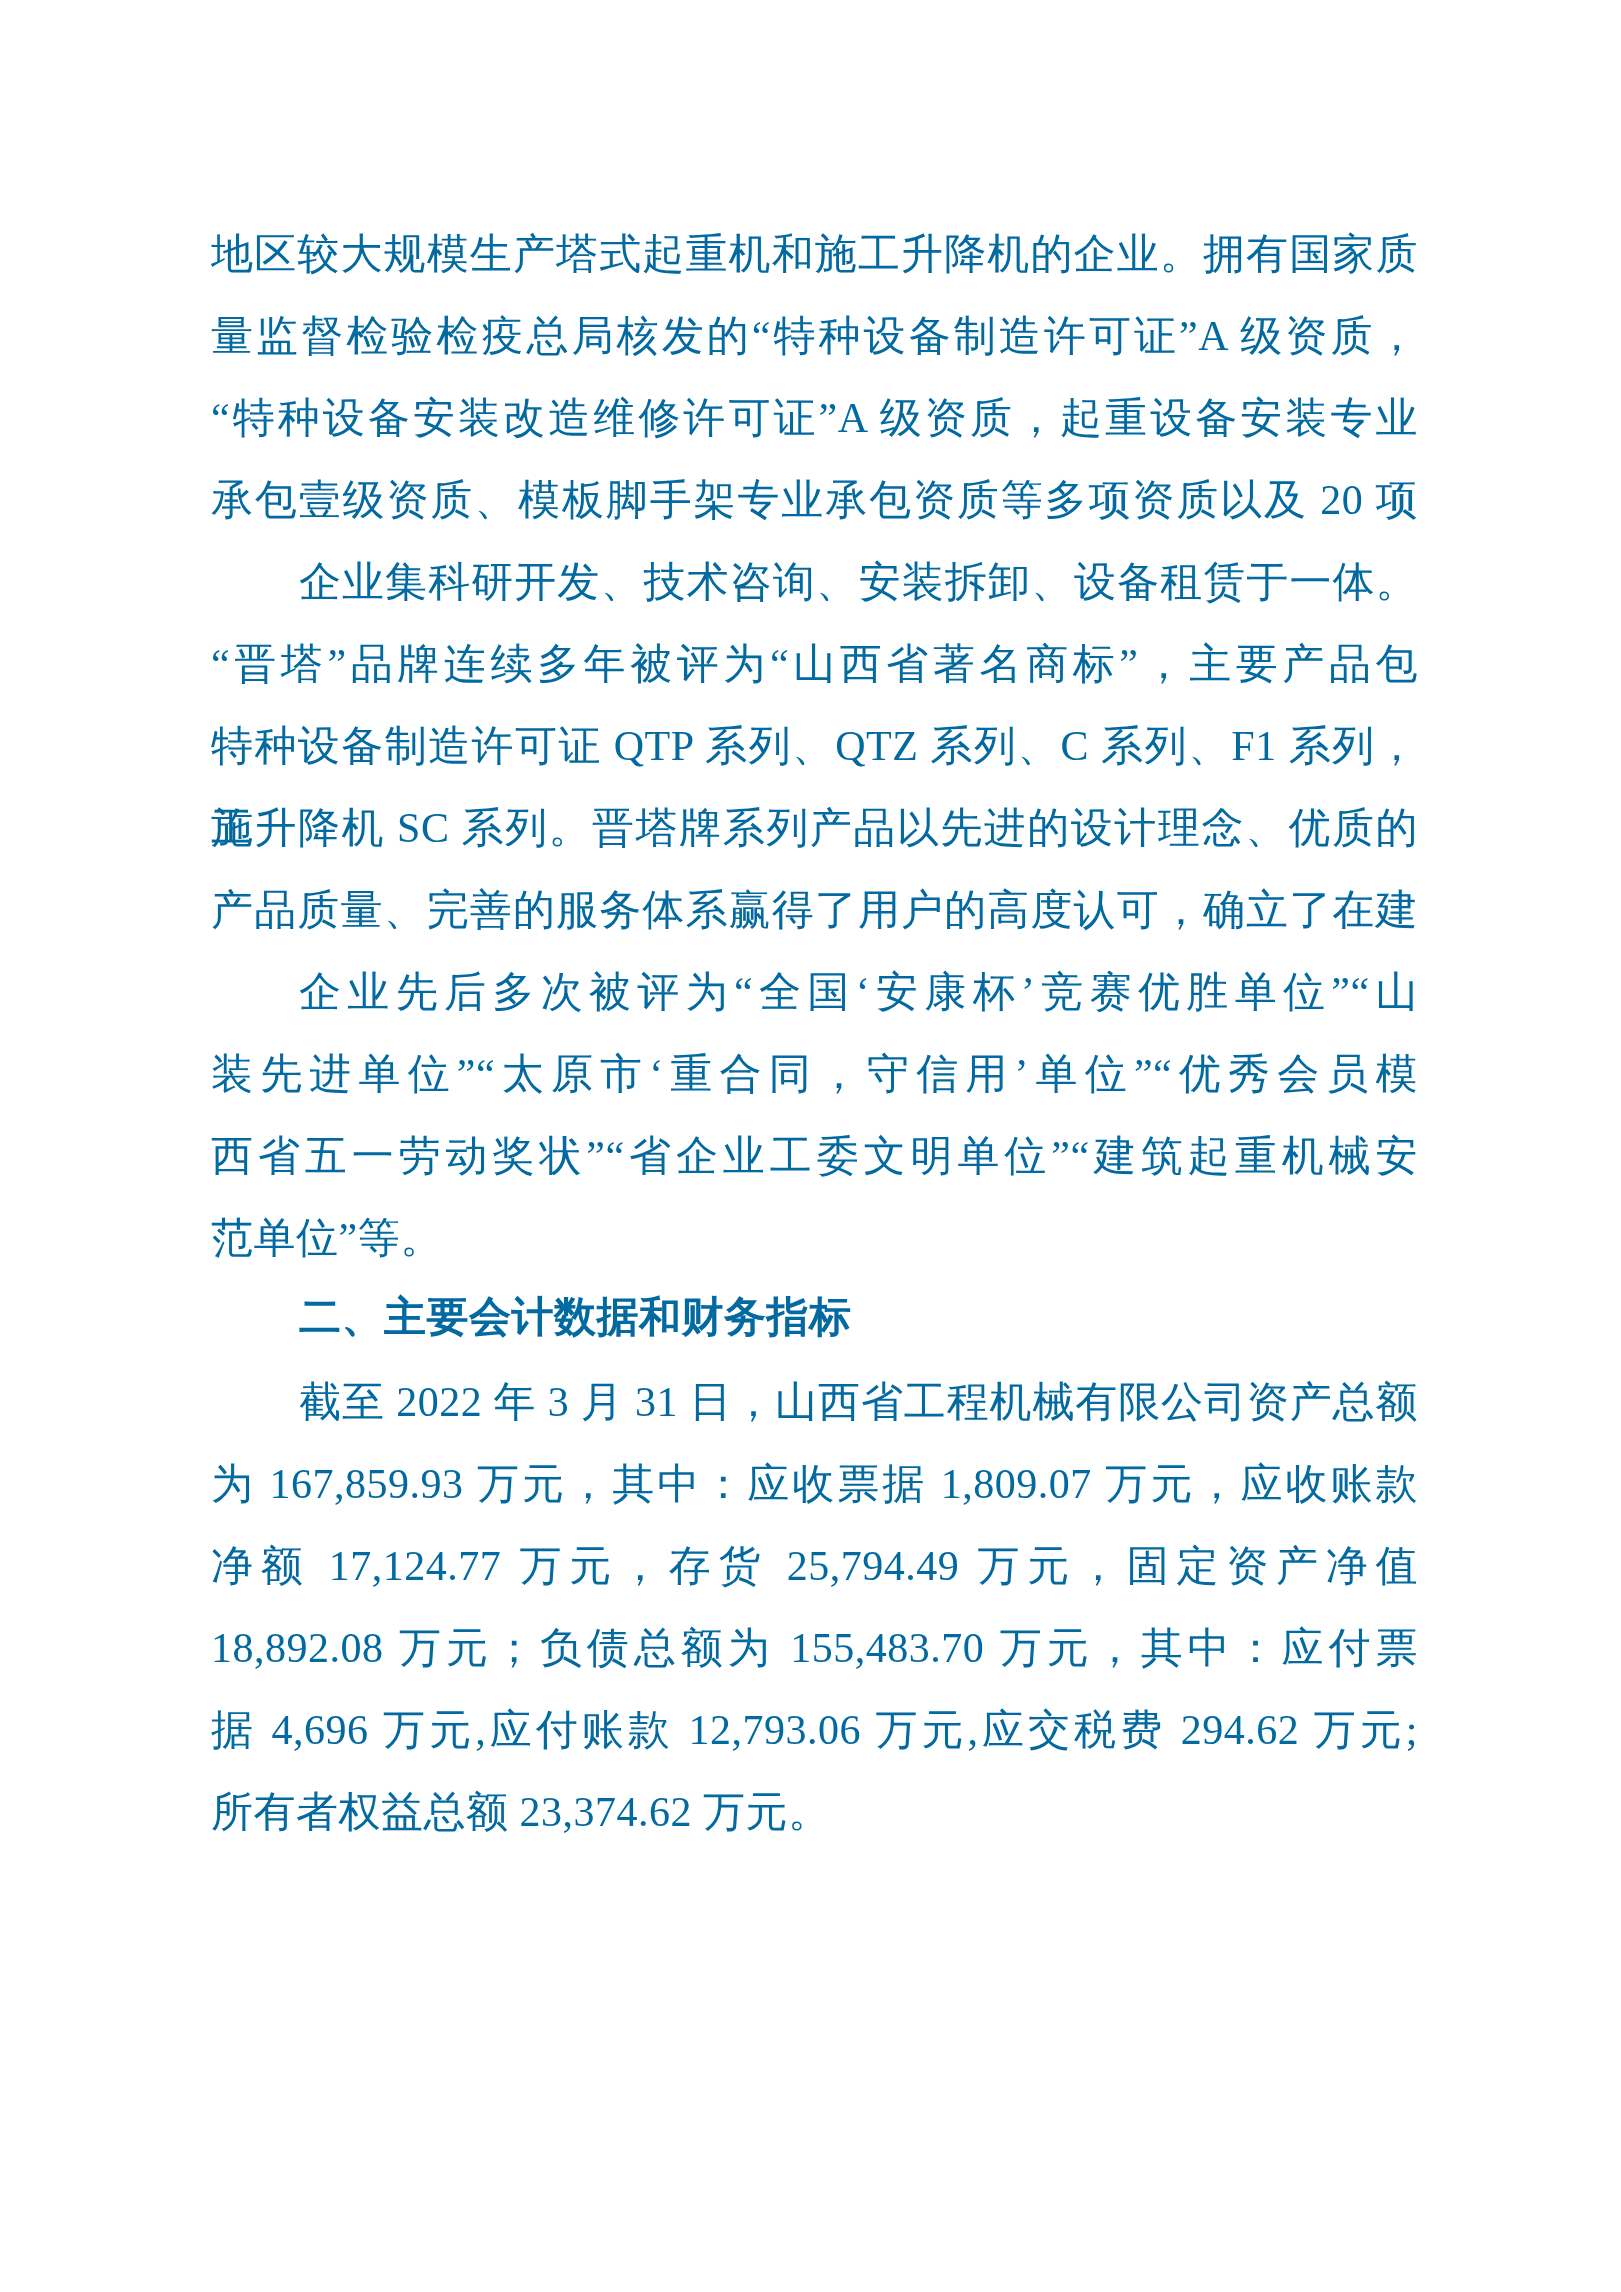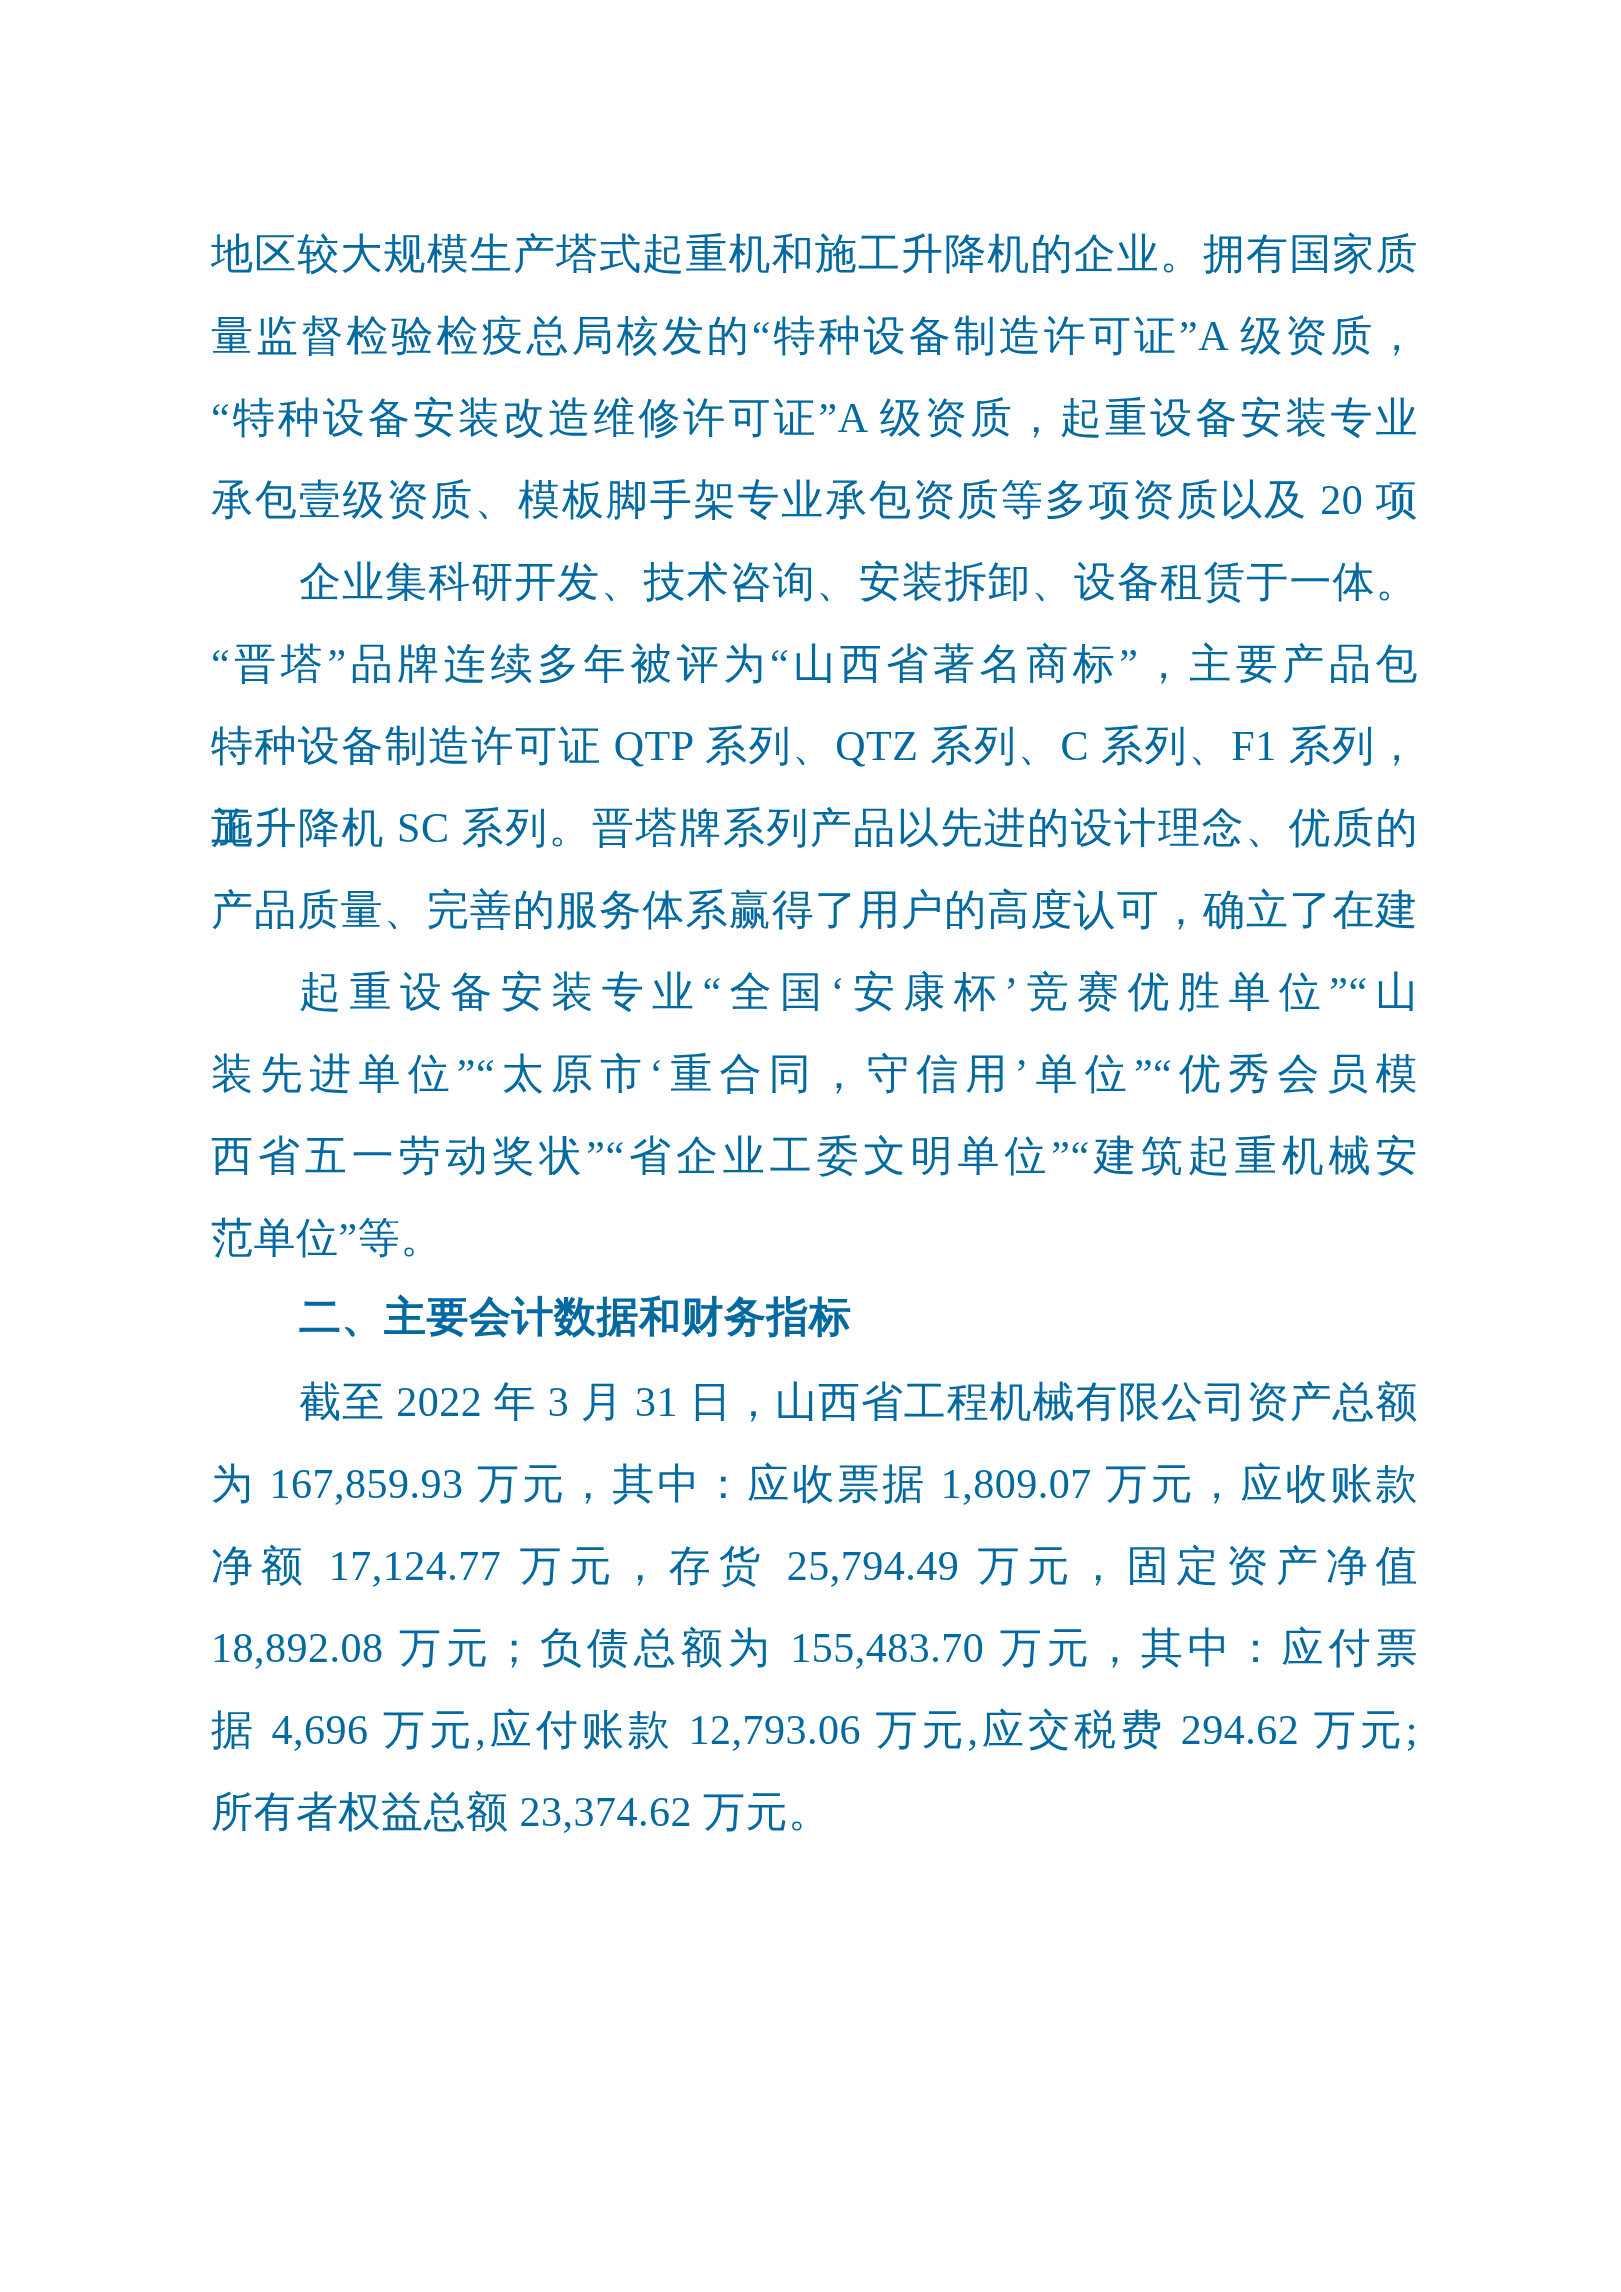--- a/index.html
+++ b/index.html
@@ -50,21 +50,21 @@
   <div class="text-block">
     <div class="line">地区较大规模生产塔式起重机和施工升降机的企业。拥有国家质</div>
     <div class="line">量监督检验检疫总局核发的“特种设备制造许可证”A 级资质，</div>
     <div class="line">“特种设备安装改造维修许可证”A 级资质，起重设备安装专业</div>
     <div class="line">承包壹级资质、模板脚手架专业承包资质等多项资质以及 20 项</div>
     <div class="line indent">企业集科研开发、技术咨询、安装拆卸、设备租赁于一体。</div>
     <div class="line">“晋塔”品牌连续多年被评为“山西省著名商标”，主要产品包</div>
     <div class="line">特种设备制造许可证 QTP 系列、QTZ 系列、C 系列、F1 系列，施</div>
     <div class="line">工升降机 SC 系列。晋塔牌系列产品以先进的设计理念、优质的</div>
     <div class="line">产品质量、完善的服务体系赢得了用户的高度认可，确立了在建</div>
-    <div class="line indent">起重设备安装专业“全国‘安康杯’竞赛优胜单位”“山</div>
+    <div class="line indent">企业先后多次被评为“全国‘安康杯’竞赛优胜单位”“山</div>
     <div class="line">装先进单位”“太原市‘重合同，守信用’单位”“优秀会员模</div>
     <div class="line">西省五一劳动奖状”“省企业工委文明单位”“建筑起重机械安</div>
     <div class="line short">范单位”等。</div>
     <div class="line heading indent short">二、主要会计数据和财务指标</div>
     <div class="line indent">截至 2022 年 3 月 31 日，山西省工程机械有限公司资产总额</div>
     <div class="line">为 167,859.93 万元，其中：应收票据 1,809.07 万元，应收账款</div>
     <div class="line">净额 17,124.77 万元，存货 25,794.49 万元，固定资产净值</div>
     <div class="line">18,892.08 万元；负债总额为 155,483.70 万元，其中：应付票</div>
     <div class="line">据 4,696 万元,应付账款 12,793.06 万元,应交税费 294.62 万元;</div>
     <div class="line short">所有者权益总额 23,374.62 万元。</div>

